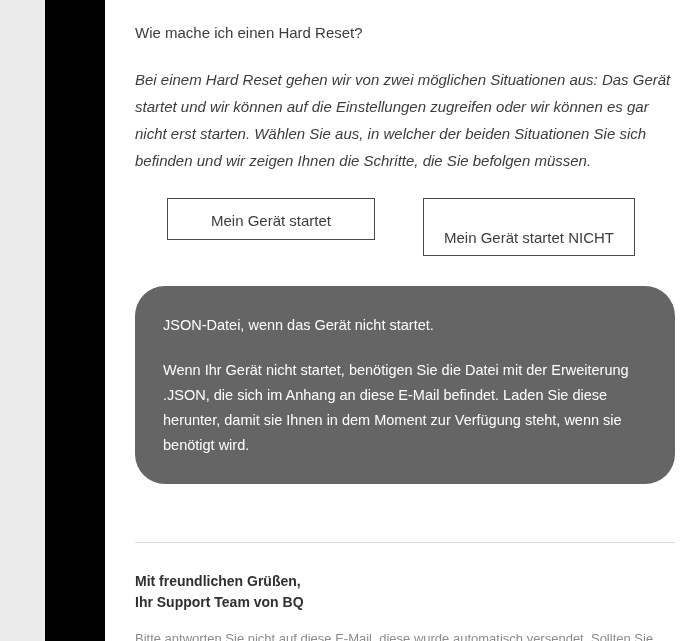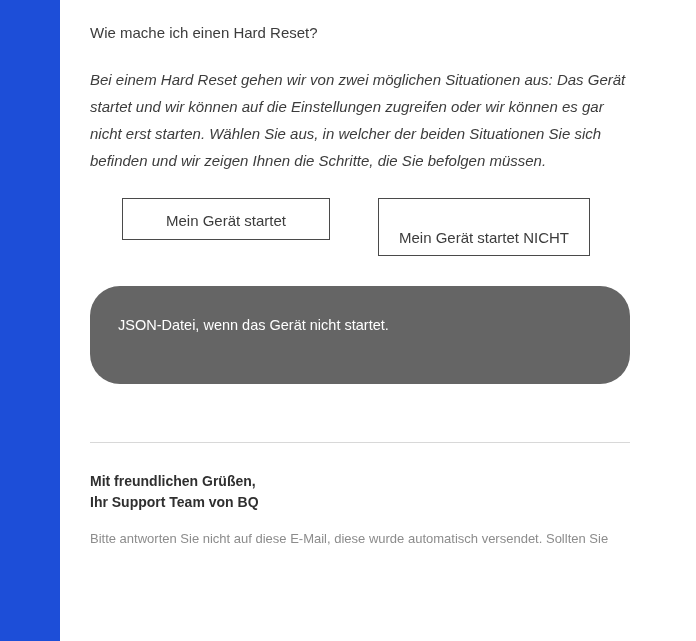--- a/index.html
+++ b/index.html
@@ -10,21 +10,22 @@
     width: 696px;
     height: 641px;
     background: #ebebeb;
     font-family: "Liberation Sans", sans-serif;
     overflow: hidden;
   }
   .page {
     position: relative;
     width: 590px;
     height: 641px;
-    background: #1d4ed8;
+    background: #000000;
+    margin-left: 45px;
   }
   .email-card {
     position: absolute;
     left: 60px;
     top: 0;
     width: 636px;
     min-height: 641px;
     background: #ffffff;
     box-sizing: border-box;
     padding: 22px 30px 0 30px;
@@ -126,20 +127,21 @@
 
     <div class="body-text">Bei einem Hard Reset gehen wir von zwei möglichen Situationen aus: Das Gerät startet und wir können auf die Einstellungen zugreifen oder wir können es gar nicht erst starten. Wählen Sie aus, in welcher der beiden Situationen Sie sich befinden und wir zeigen Ihnen die Schritte, die Sie befolgen müssen.</div>
 
     <div class="button-row">
       <div class="ghost-button btn-starts">Mein Gerät startet</div>
       <div class="ghost-button btn-not-starts">Mein Gerät startet NICHT</div>
     </div>
 
     <div class="notice-box">
       <div class="notice-title">JSON-Datei, wenn das Gerät nicht startet.</div>
+      <div class="notice-body">Wenn Ihr Gerät nicht startet, benötigen Sie die Datei mit der Erweiterung .JSON, die sich im Anhang an diese E-Mail befindet. Laden Sie diese herunter, damit sie Ihnen in dem Moment zur Verfügung steht, wenn sie benötigt wird.</div>
     </div>
 
     <hr class="divider">
 
     <div class="signature">
       <div>Mit freundlichen Grüßen,</div>
       <div>Ihr Support Team von BQ</div>
     </div>
 
     <div class="footer-note">Bitte antworten Sie nicht auf diese E-Mail, diese wurde automatisch versendet. Sollten Sie</div>

